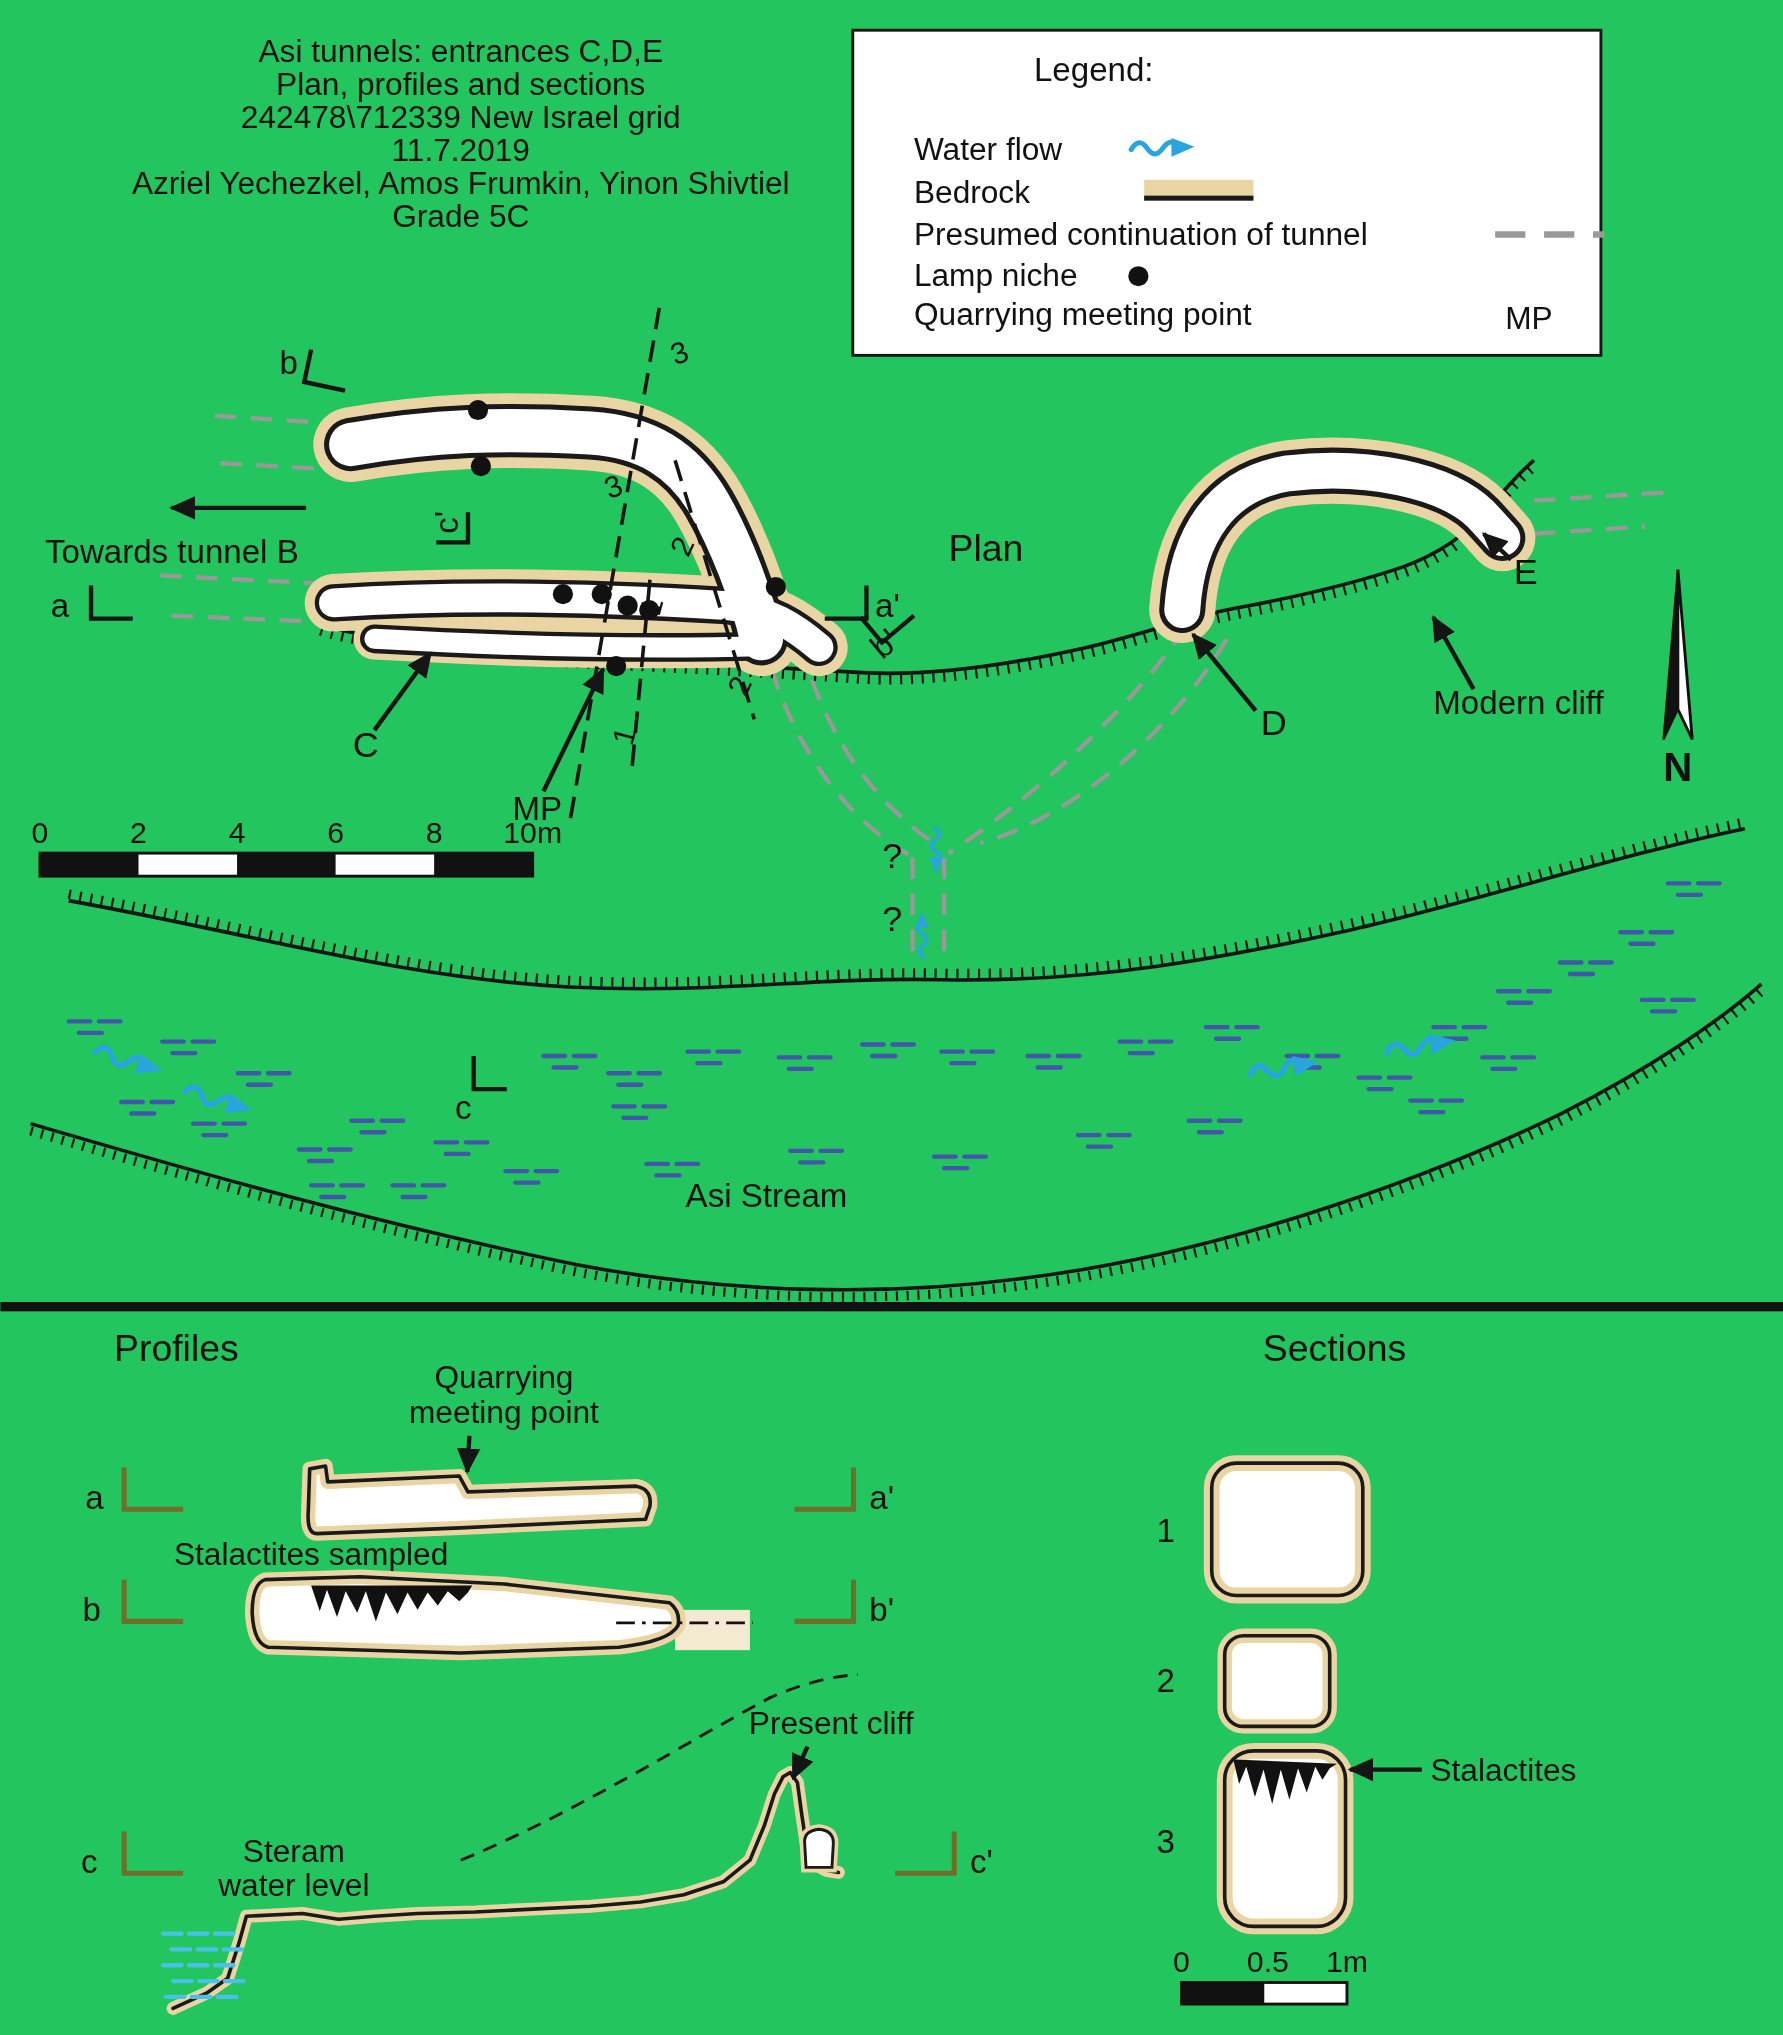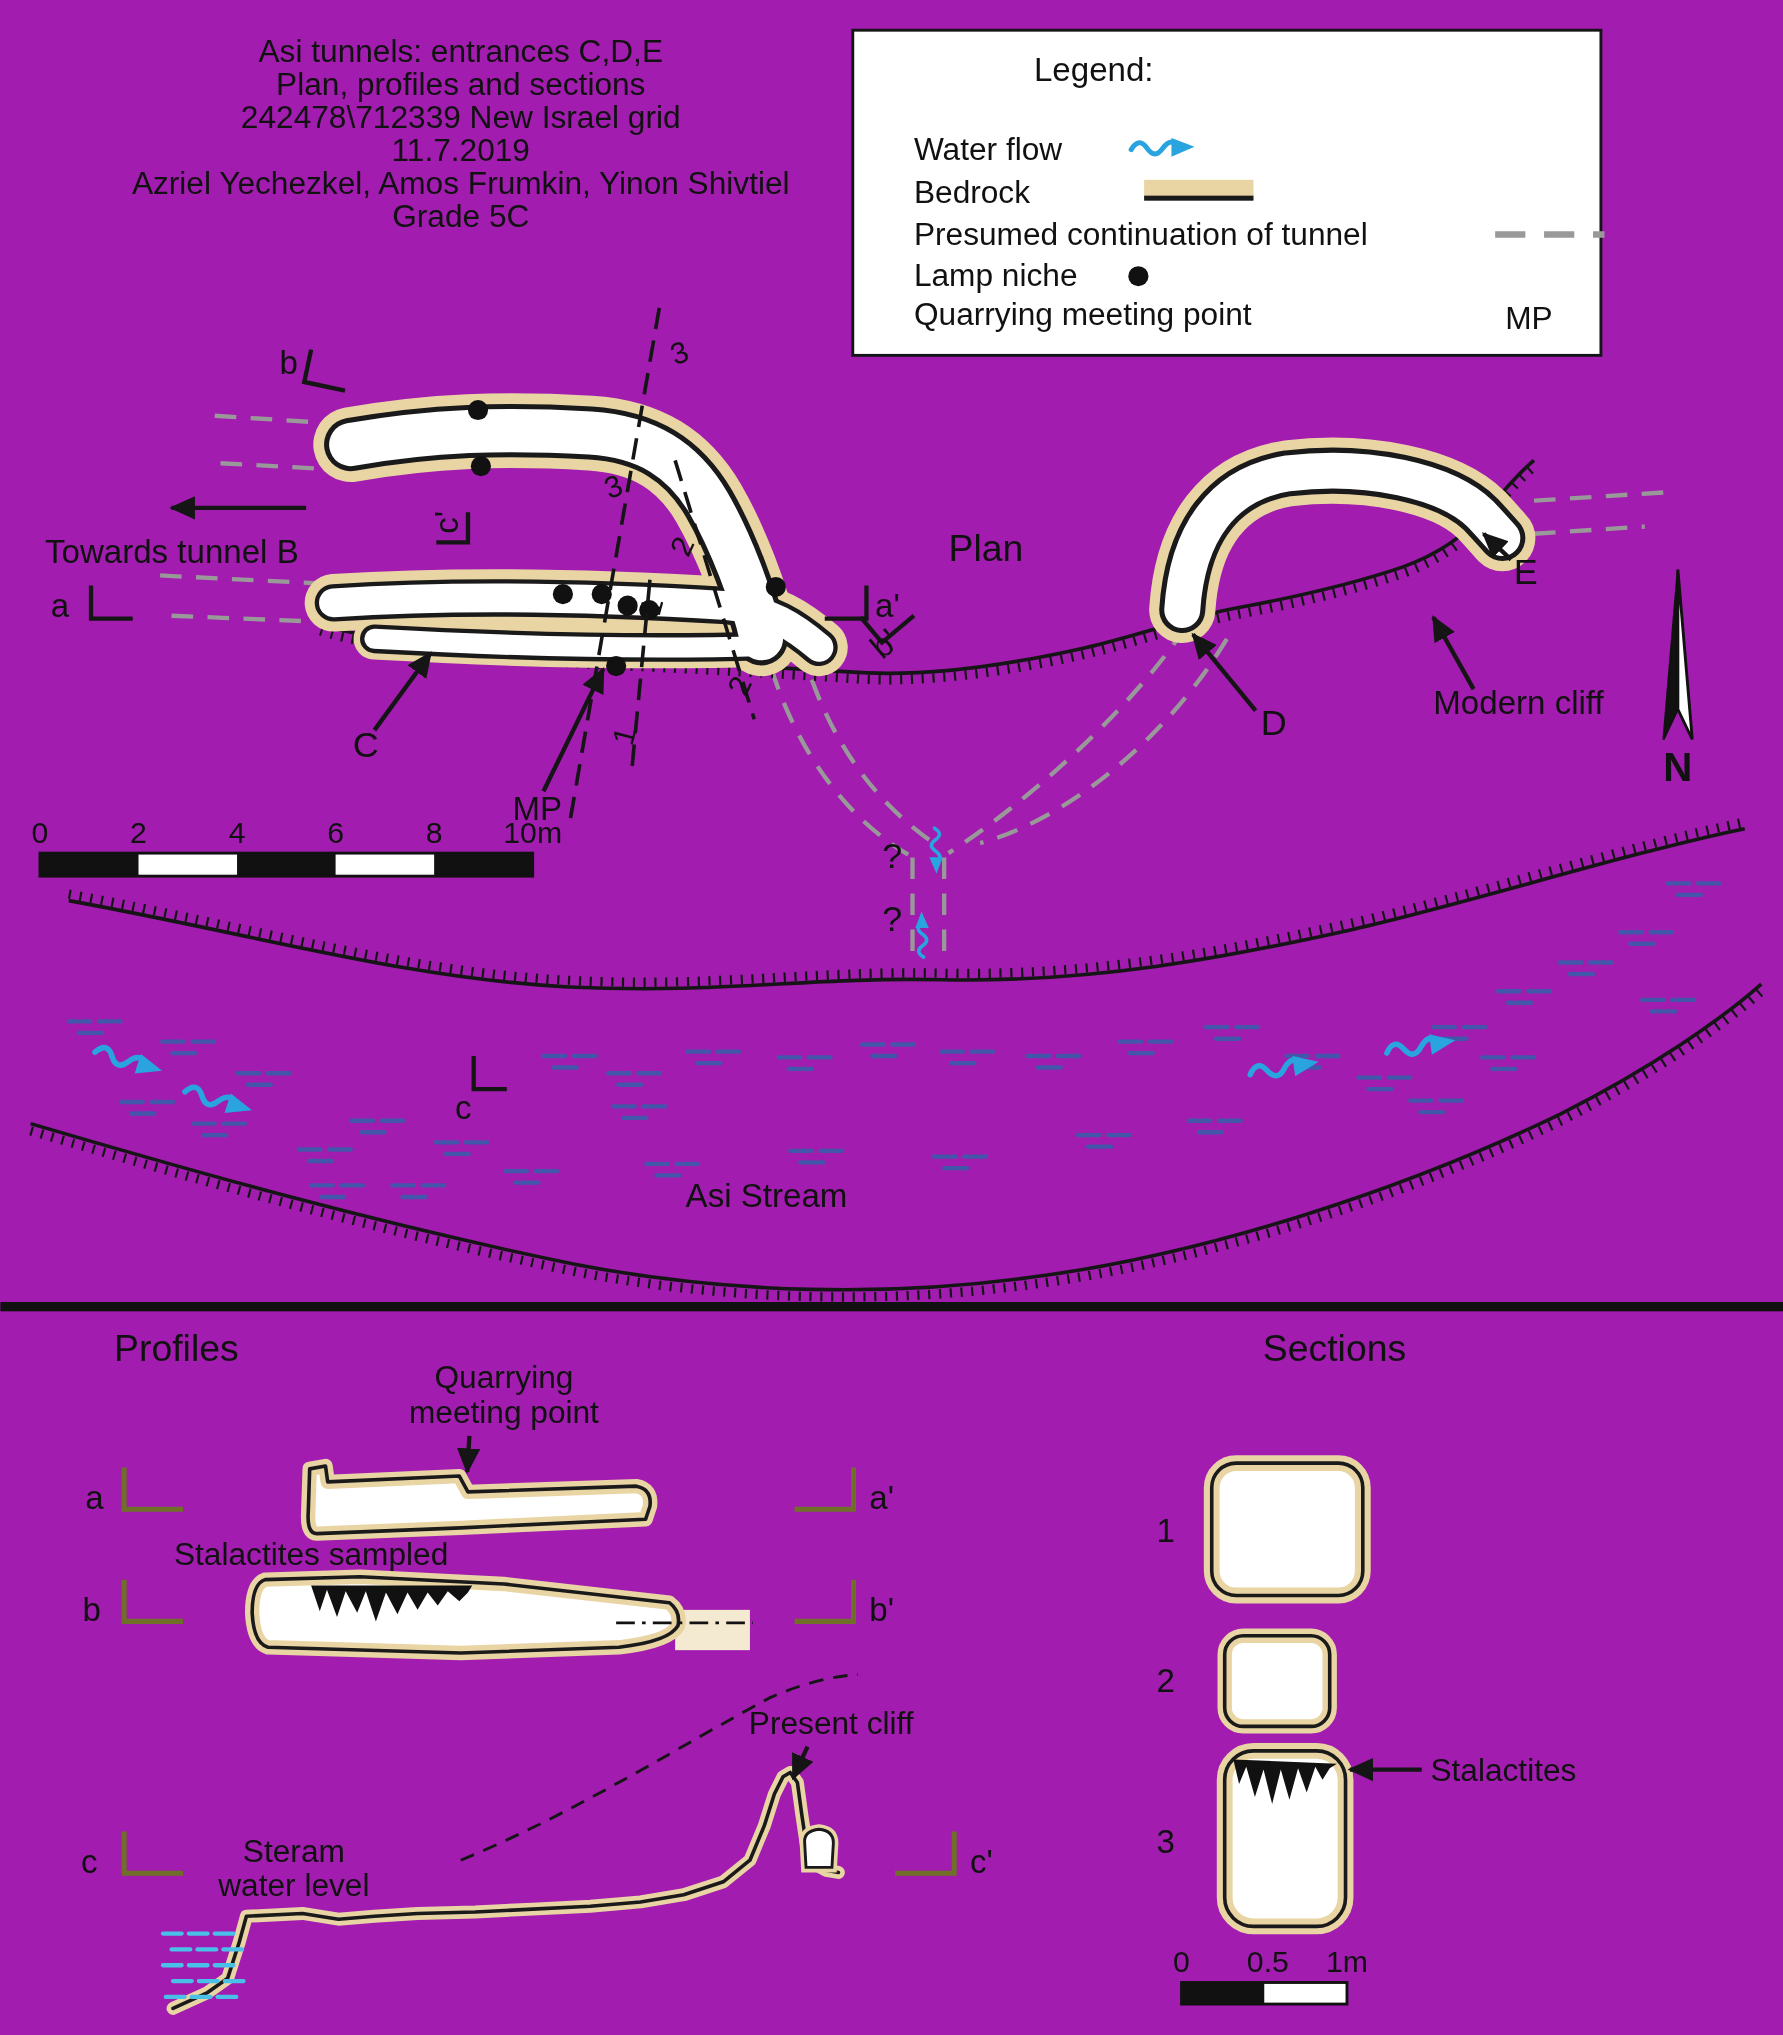--- a/index.html
+++ b/index.html
@@ -1,16 +1,16 @@
 <!DOCTYPE html>
 <html style="font-size:11.5px"><head>
 <meta charset="utf-8">
 <style>
   html,body{margin:0;padding:0;background:#fff;}
-  .page{width:1784px;height:2035px;position:relative;background:#a21caf;overflow:hidden;
+  .page{width:1784px;height:2035px;position:relative;background:#22c55e;overflow:hidden;
         font-family:"Liberation Sans", sans-serif;}
   svg{display:block;}
   text{font-family:"Liberation Sans", sans-serif;fill:#111;}
   .t44{font-size:44px;} .t46{font-size:46px;} .t42{font-size:42px;}
   .t50{font-size:50px;} .t52{font-size:52px;} .t56{font-size:56px;font-weight:bold;}
   .mid{text-anchor:middle;}
   .sTan{fill:none;stroke:#e9d4a4;stroke-linecap:round;stroke-linejoin:round;}
   .sBlk{fill:none;stroke:#1a1a1a;stroke-linecap:round;stroke-linejoin:round;}
   .sWht{fill:none;stroke:#ffffff;stroke-linecap:round;stroke-linejoin:round;}
   .dashGray{fill:none;stroke:#999999;stroke-width:6;stroke-dasharray:30 20;}

